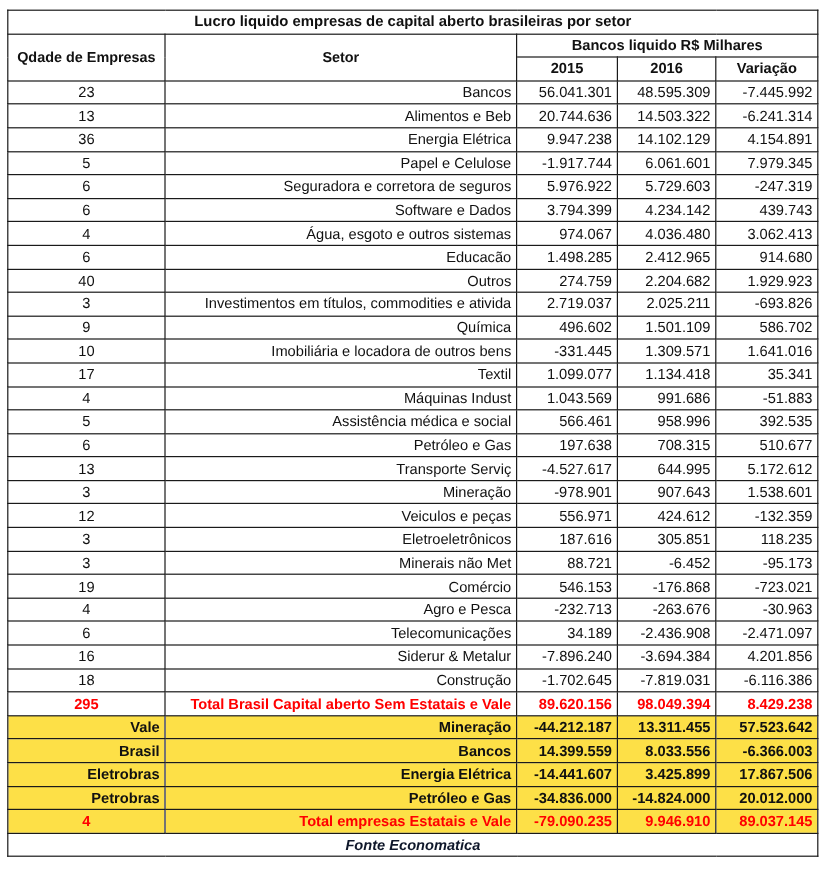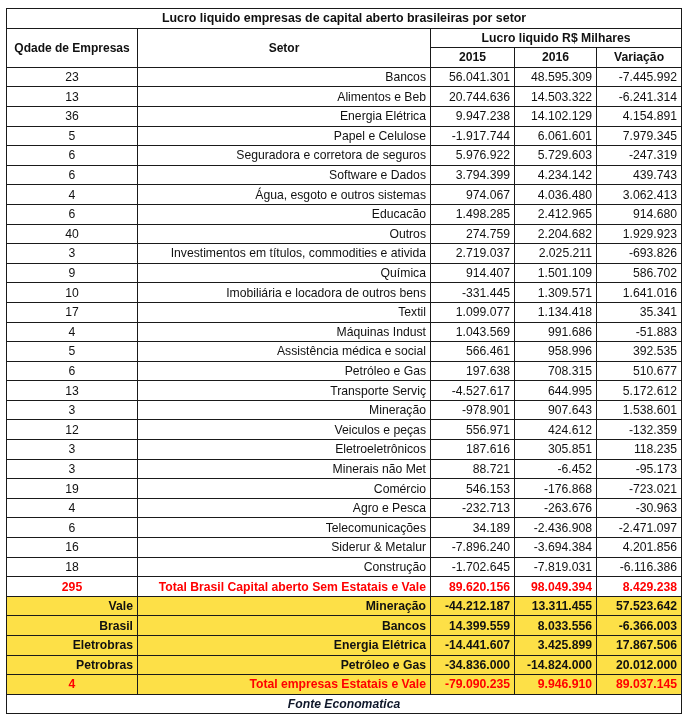--- a/index.html
+++ b/index.html
@@ -31,21 +31,21 @@
       <col style="width:82px">
       <col style="width:85px">
   </colgroup>
   <thead>
     <tr>
       <th class="c title" colspan="5">Lucro liquido empresas de capital aberto brasileiras por setor</th>
     </tr>
     <tr>
       <th class="c hdr-tall" rowspan="2">Qdade de Empresas</th>
       <th class="c hdr-tall" rowspan="2">Setor</th>
-      <th class="c" colspan="3">Lucro liquido R$ Milhares</th>
+      <th class="c" colspan="3">Bancos liquido R$ Milhares</th>
     </tr>
     <tr>
       <th class="c">2015</th>
       <th class="c">2016</th>
       <th class="c">Variação</th>
     </tr>
   </thead>
   <tbody id="body-rows">
       <tr>
         <td class="c">23</td>
@@ -113,21 +113,21 @@
       <tr>
         <td class="c">3</td>
         <td class="l">Investimentos em títulos, commodities e ativida</td>
         <td class="r">2.719.037</td>
         <td class="r">2.025.211</td>
         <td class="r">-693.826</td>
       </tr>
       <tr>
         <td class="c">9</td>
         <td class="l">Química</td>
-        <td class="r">914.407</td>
+        <td class="r">496.602</td>
         <td class="r">1.501.109</td>
         <td class="r">586.702</td>
       </tr>
       <tr>
         <td class="c">10</td>
         <td class="l">Imobiliária e locadora de outros bens</td>
         <td class="r">-331.445</td>
         <td class="r">1.309.571</td>
         <td class="r">1.641.016</td>
       </tr>

